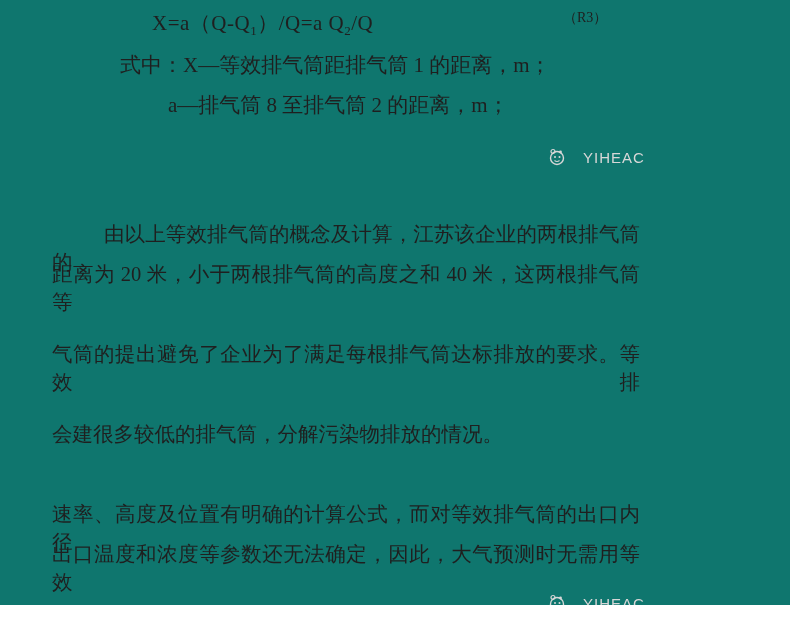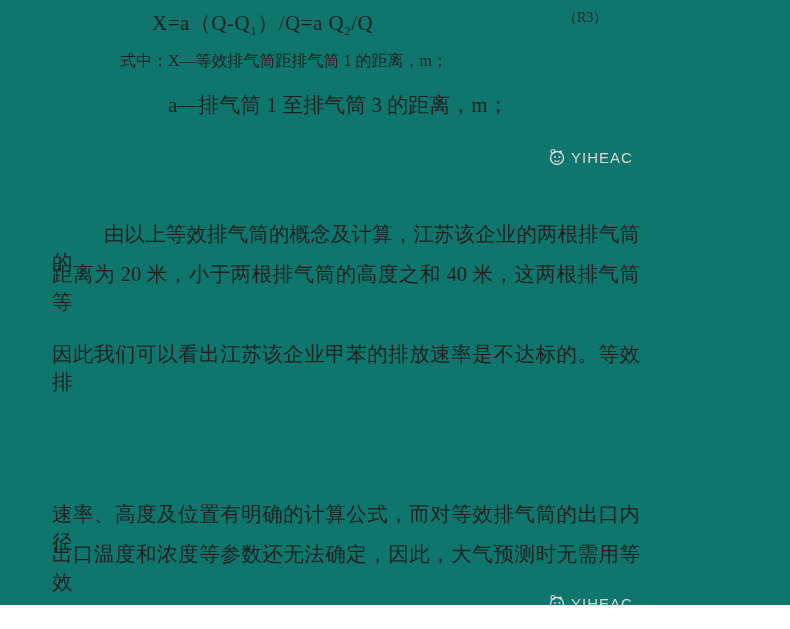--- a/index.html
+++ b/index.html
@@ -14,21 +14,21 @@
   }
   .abs { position: absolute; }
   .formula-line {
     left: 152px; top: 9px;
     font-size: 21px;
     white-space: nowrap;
     letter-spacing: 0.5px;
   }
   .tag-pos { left: 563px; top: 9px; font-size: 14px; }
   sub { font-size: 13px; line-height: 0; }
-  .def-intro-row { left: 120px; top: 51px; font-size: 16px; white-space: nowrap; }
+  .def-intro-row { left: 120px; top: 51px; font-size: 21px; white-space: nowrap; }
   .def-row-a { left: 168px; top: 91px; font-size: 21px; white-space: nowrap; }
   .def-row-q { left: 168px; top: 131px; font-size: 21px; white-space: nowrap; }
   .body-line {
     position: absolute;
     left: 52px;
     width: 588px;
     font-size: 20.5px;
     line-height: 28px;
     color: #1f1f1f;
     white-space: nowrap;
@@ -36,21 +36,21 @@
   .just {
     white-space: normal;
     text-align: justify;
     text-align-last: justify;
   }
   .indent { text-indent: 52px; }
   .watermark {
     position: absolute;
     display: flex;
     align-items: center;
-    gap: 4px;
+    gap: 16px;
     color: #d7d7d7;
     font-family: "Liberation Sans", "DejaVu Sans", sans-serif;
     font-size: 15px;
     letter-spacing: 1px;
     user-select: none;
   }
   .wm-1 { left: 547px; top: 147px; }
   .wm-2 { left: 547px; top: 593px; }
   .wm-icon svg { display: block; }
 </style>
@@ -60,39 +60,40 @@
 <div class="page">
 
   <div class="abs formula-line">
     <span>X=a（Q-Q</span><sub>1</sub><span>）/Q=a Q</span><sub>2</sub><span>/Q</span>
   </div>
   <div class="abs tag-pos">（R3）</div>
 
   <div class="abs def-intro-row">
     <span>式中：</span><span>X—等效排气筒距排气筒 1 的距离，m；</span>
   </div>
-  <div class="abs def-row-a">a—排气筒 1 至排气筒 3 的距离，m；</div>
+  <div class="abs def-row-a">a—排气筒 8 至排气筒 2 的距离，m；</div>
 
   <div class="watermark wm-1">
     <span class="wm-icon">
       <svg width="20" height="20" viewBox="0 0 20 20">
         <circle cx="10" cy="11" r="6.5" fill="none" stroke="#d7d7d7" stroke-width="1.4"></circle>
         <circle cx="6" cy="4.5" r="2" fill="none" stroke="#d7d7d7" stroke-width="1.2"></circle>
         <circle cx="13.5" cy="5" r="1.4" fill="#d7d7d7"></circle>
         <circle cx="8" cy="10" r="1" fill="#d7d7d7"></circle>
         <circle cx="12.5" cy="10" r="1" fill="#d7d7d7"></circle>
         <path d="M7.5 13.5 Q10 15.5 12.5 13.5" fill="none" stroke="#d7d7d7" stroke-width="1.2"></path>
       </svg>
     </span>
     <span>YIHEAC</span>
   </div>
 
   <div class="body-line just indent" style="top:220px">由以上等效排气筒的概念及计算，江苏该企业的两根排气筒的</div>
   <div class="body-line just" style="top:260px">距离为 20 米，小于两根排气筒的高度之和 40 米，这两根排气筒等</div>
-  <div class="body-line just" style="top:340px">因此我们可以看出江苏该企业甲苯的排放速率是不达标的。等效排</div>
+  <div class="body-line just" style="top:340px">气筒的提出避免了企业为了满足每根排气筒达标排放的要求。等效排</div>
+  <div class="body-line" style="top:420px">会建很多较低的排气筒，分解污染物排放的情况。</div>
 
   <div class="body-line just" style="top:500px">速率、高度及位置有明确的计算公式，而对等效排气筒的出口内径、</div>
   <div class="body-line just" style="top:540px">出口温度和浓度等参数还无法确定，因此，大气预测时无需用等效</div>
 
   <div class="watermark wm-2">
     <span class="wm-icon">
       <svg width="20" height="20" viewBox="0 0 20 20">
         <circle cx="10" cy="11" r="6.5" fill="none" stroke="#d7d7d7" stroke-width="1.4"></circle>
         <circle cx="6" cy="4.5" r="2" fill="none" stroke="#d7d7d7" stroke-width="1.2"></circle>
         <circle cx="13.5" cy="5" r="1.4" fill="#d7d7d7"></circle>

